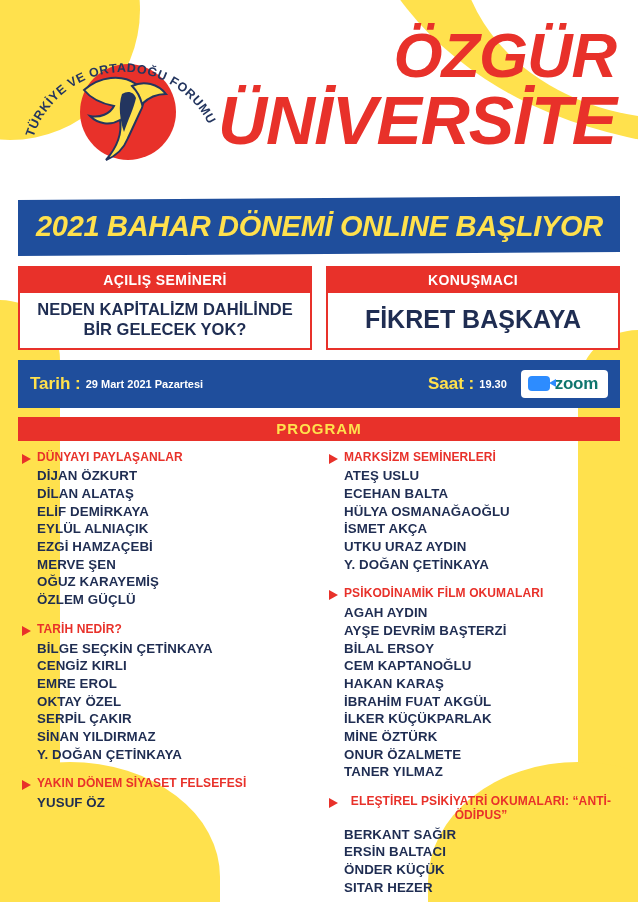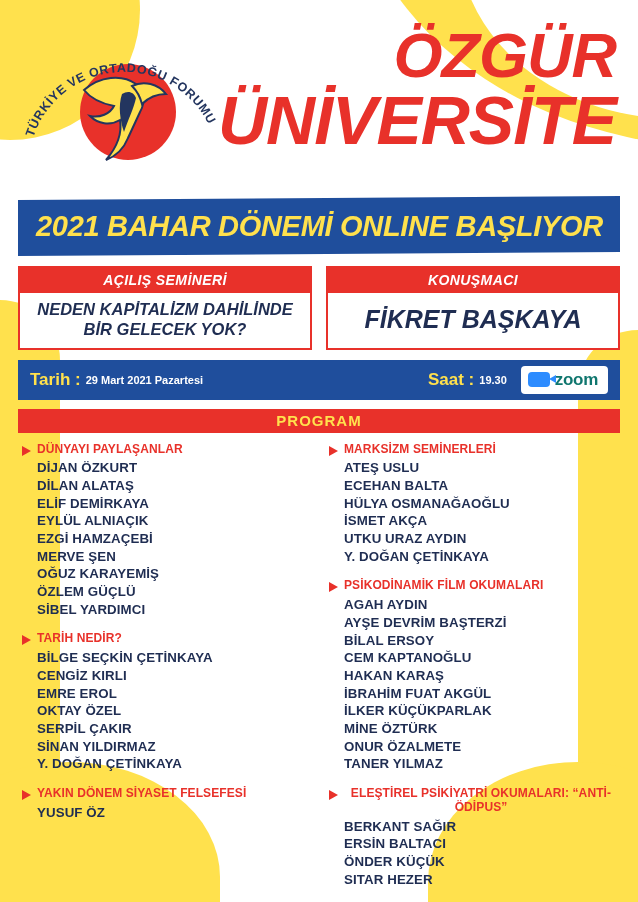--- a/index.html
+++ b/index.html
@@ -170,21 +170,20 @@
     white-space: nowrap;
   }
 
   
   .boxes {
     position: relative;
     z-index: 2;
     display: flex;
     gap: 14px;
     margin: 12px 18px 4px 18px;
-    font-style: italic;
   }
   .box {
     flex: 1;
     border: 2px solid #E8312A;
     background: #ffffff;
   }
   .box-head {
     background: #E8312A;
     color: #ffffff;
     font-size: 14px;
@@ -208,21 +207,21 @@
     padding-top: 12px;
     padding-bottom: 11px;
   }
 
   
   .datebar {
     position: relative;
     z-index: 2;
     margin: 10px 18px 0 18px;
     background: #1F4E9C;
-    height: 40px;
+    height: 48px;
     display: flex;
     align-items: center;
     padding: 0 12px;
     box-sizing: border-box;
   }
   .datebar .lbl {
     color: #FFE14D;
     font-weight: bold;
     font-size: 17px;
   }
@@ -431,21 +430,20 @@
         </div>
         <ul class="names">
           <li>DİJAN ÖZKURT</li>
           <li>DİLAN ALATAŞ</li>
           <li>ELİF DEMİRKAYA</li>
           <li>EYLÜL ALNIAÇIK</li>
           <li>EZGİ HAMZAÇEBİ</li>
           <li>MERVE ŞEN</li>
           <li>OĞUZ KARAYEMİŞ</li>
           <li>ÖZLEM GÜÇLÜ</li>
-          <li>SİBEL YARDIMCI</li>
         </ul>
       </div>
 
       <div class="group">
         <div class="group-title">
           <span class="arrow"></span>
           <span>TARİH NEDİR?</span>
         </div>
         <ul class="names">
           <li>BİLGE SEÇKİN ÇETİNKAYA</li>

